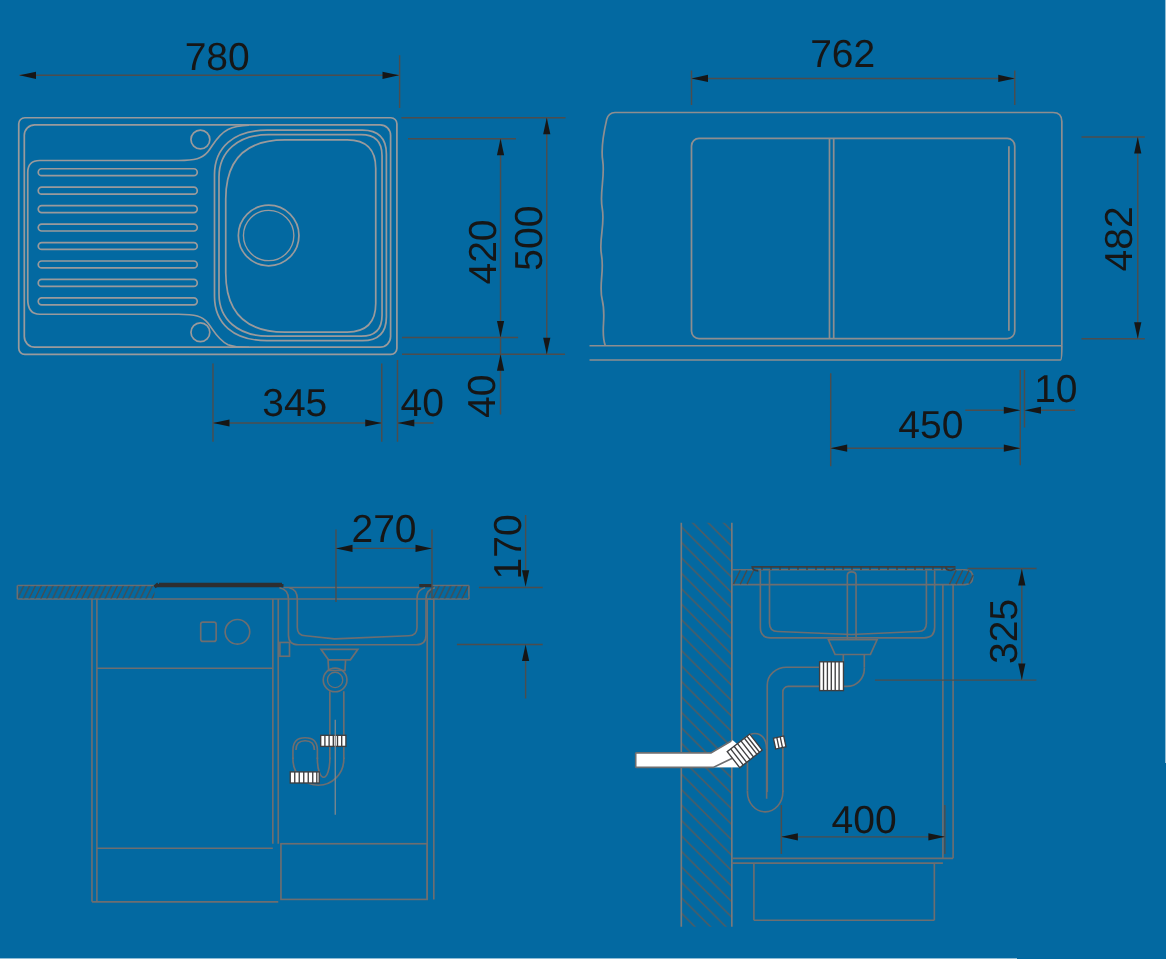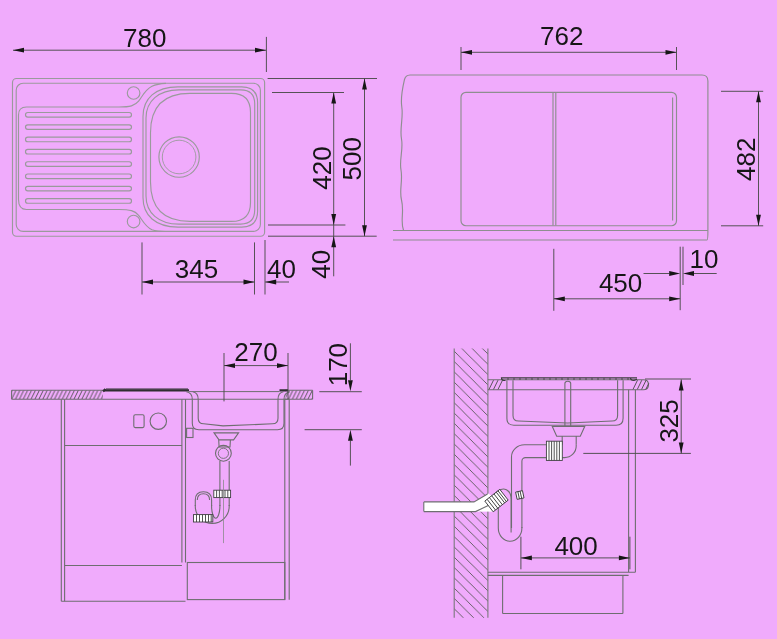--- a/index.html
+++ b/index.html
@@ -1,16 +1,16 @@
 <!DOCTYPE html>
 <html><head>
 <meta charset="utf-8">
 <style>
 html,body{margin:0;padding:0;background:#fff;}
-#wrap{width:777px;height:639px;position:relative;background:#f0abfc;overflow:hidden;}
+#wrap{width:777px;height:639px;position:relative;background:#0369a1;overflow:hidden;}
 text{font-family:"Liberation Sans",sans-serif;font-size:26px;fill:#161616;}
 </style>
 </head>
 <body>
 <div id="wrap">
 <svg width="777" height="639" viewBox="0 0 777 639">
 <defs>
 <pattern id="hc" patternUnits="userSpaceOnUse" width="3.9" height="10">
 <path d="M-1,11 L4.9,-1 M-4.9,11 L1,-1 M2.9,11 L8.8,-1" stroke="#4a4a4a" stroke-width="0.9" fill="none"></path>
 </pattern>

